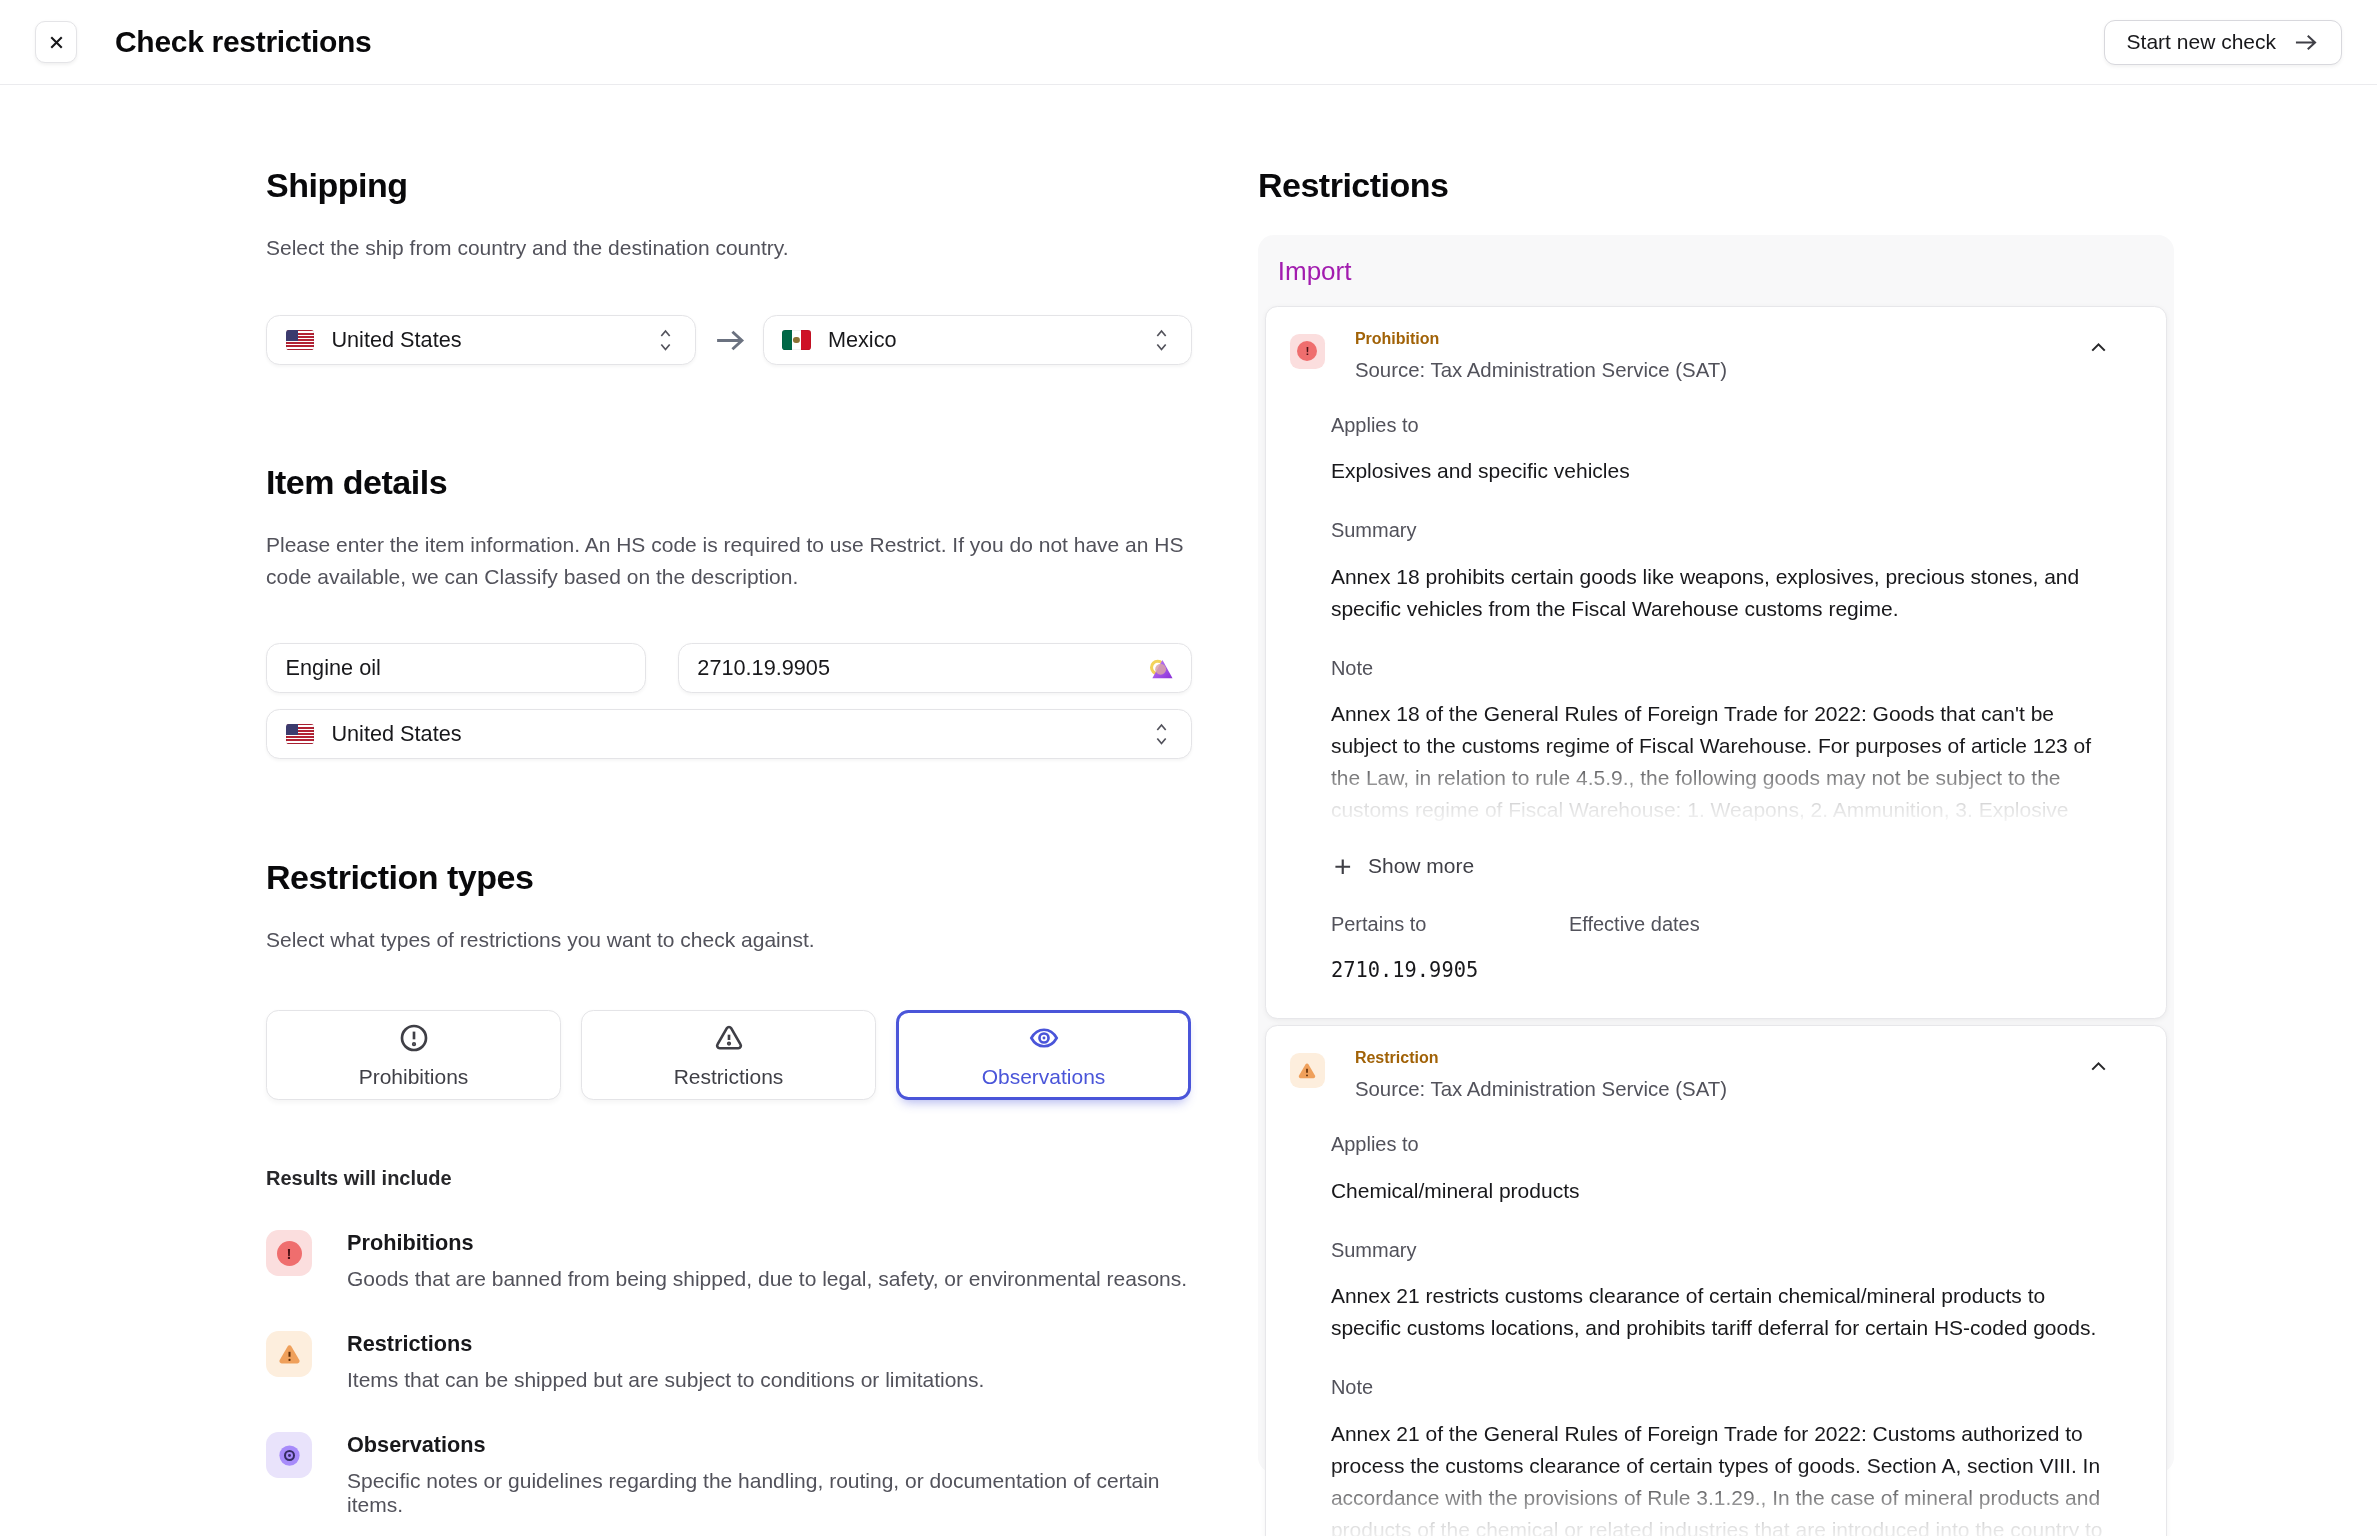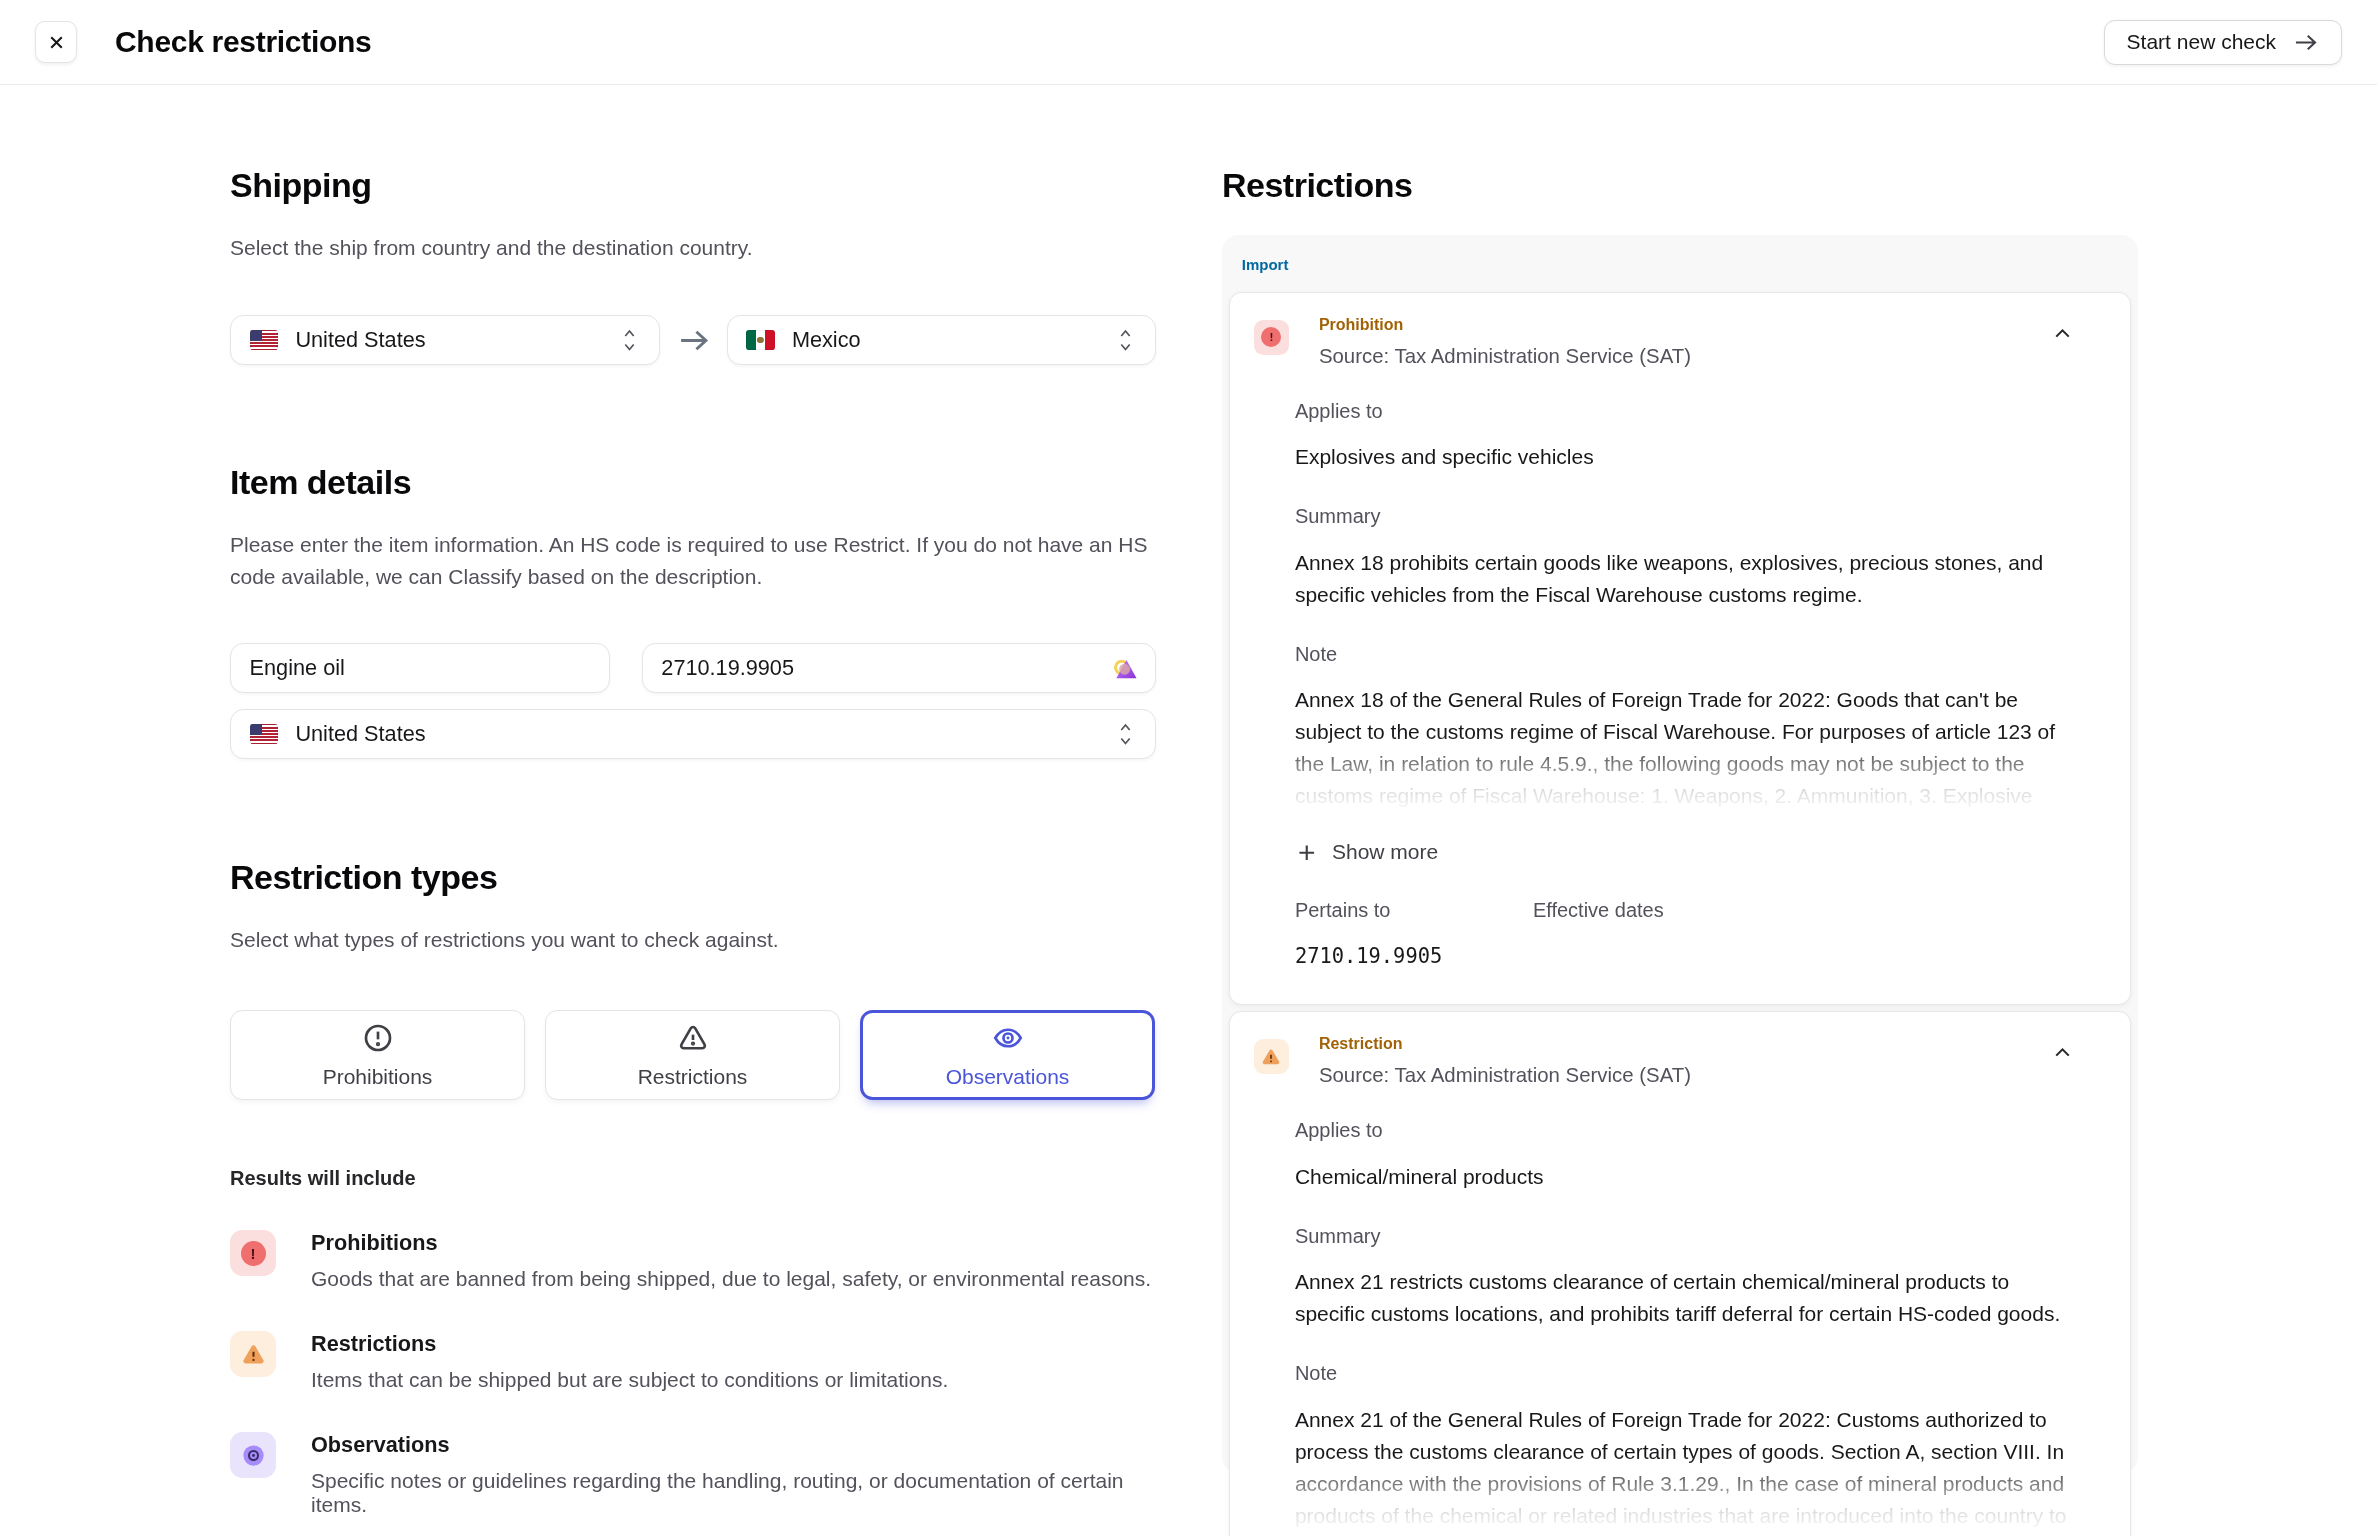--- a/index.html
+++ b/index.html
@@ -15,21 +15,21 @@
   .close-btn svg { width:21px; height:21px; stroke:#18181b; stroke-width:2.4; }
   .topbar h1 { font-size:30px; font-weight:700; letter-spacing:-0.3px; margin-left:38px; color:#09090b; }
   .spacer { flex:1; }
   .start-btn { display:flex; align-items:center; gap:16px; height:45px; padding:0 22px;
     border:1.2px solid #d8d8dd; border-radius:11px; background:#fff; font-size:21px;
     font-weight:400; color:#18181b; box-shadow:0 1.9px 3.7px rgba(0,0,0,.05); cursor:pointer; }
   .start-btn svg { width:27px; height:27px; stroke:#3f3f46; stroke-width:1.8; fill:none; }
 
   
   .content { display:flex; padding:81px 233px 0 230px; gap:66px; }
-  .col-left  { width:926px; flex:none; }
+  .col-left  { width:926px; flex:none;margin-left:36px; }
   .col-right { width:916px; flex:none; }
 
   h2.section { font-size:34px; font-weight:700; letter-spacing:-0.5px; color:#09090b; }
   p.section-desc { font-size:21px; line-height:32px; color:#52525b; margin-top:27px; }
 
   
   .select, .text-input { height:50px; border:1.2px solid #e4e4e7; border-radius:13.6px;
     background:#fff; box-shadow:0 1.2px 3.1px rgba(0,0,0,.04); display:flex; align-items:center;
     padding:0 18.6px; font-size:21.7px; color:#18181b; }
   .select { cursor:pointer; }
@@ -78,21 +78,21 @@
   .r-title { font-size:21.7px; font-weight:700; color:#18181b; }
   .r-desc { font-size:21px; color:#52525b; margin-top:11px; }
 
   .circ-ex { width:25px; height:25px; border-radius:50%; background:#ef6e6e; display:flex;
     align-items:center; justify-content:center; font-size:15px; font-weight:700; color:#4a1216; }
   .badge-svg { width:27px; height:27px; }
 
   
   .col-right h2.section { margin-bottom:30px; }
   .panel { background:#f8f8f9; border-radius:16px; padding:18.6px 7.4px 7.4px 7.4px; height:1238px; }
-  .group-label { font-size:15px; font-weight:700; color:#0369a1; margin:2.5px 0 18.6px 12.4px; }
+  .group-label { font-size:26px; font-weight:400; color:#a21caf; margin:2.5px 0 18.6px 12.4px; }
   .card { background:#fff; border:1.2px solid #e7e7ea; border-radius:12.4px;
     box-shadow:0 1.9px 5px rgba(0,0,0,.05); padding:23.5px 50px 32px 23.5px; }
   .card + .card { margin-top:6.2px; }
   .card-head { display:flex; align-items:flex-start; }
   .c-badge { width:35px; height:35px; border-radius:9.3px; flex:none; display:flex;
     align-items:center; justify-content:center; margin-top:3.7px; }
   .c-badge.red { background:#fbdede; }
   .c-badge.orange { background:#fdeedd; }
   .c-badge .circ-ex { width:20px; height:20px; font-size:11.8px; }
   .c-badge .badge-svg { width:22px; height:22px; }

